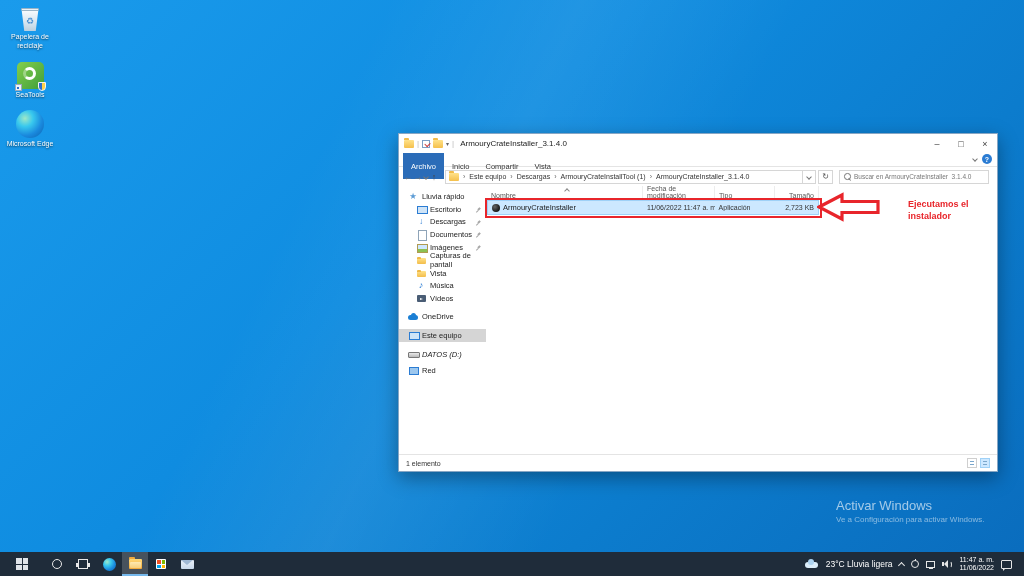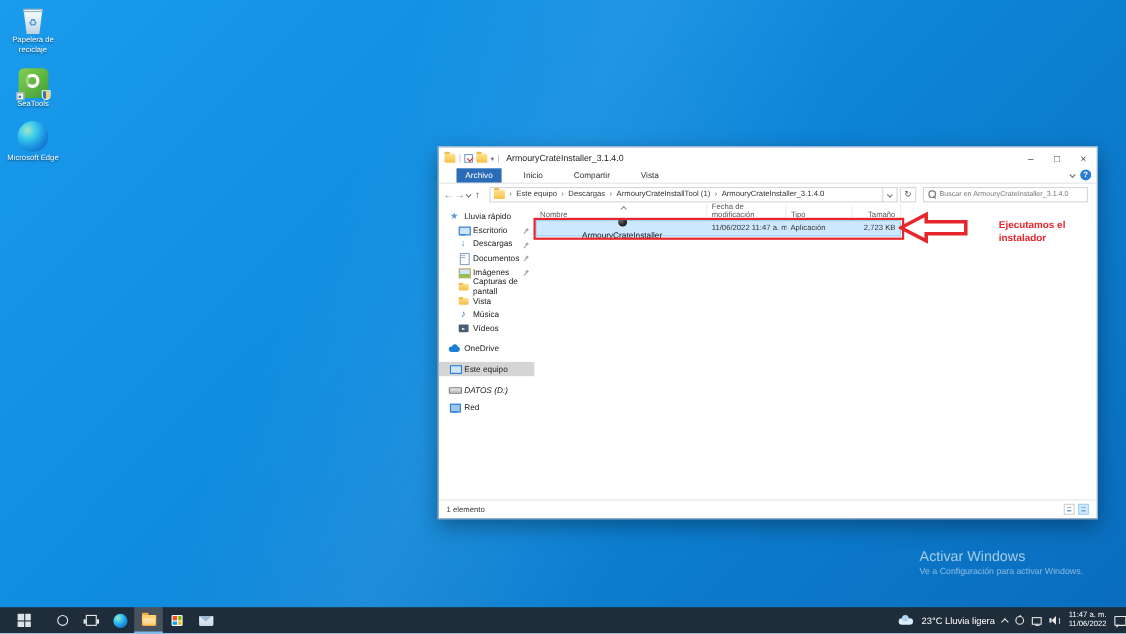--- a/index.html
+++ b/index.html
@@ -43,21 +43,21 @@
   .mini-folder { display:inline-block; width:10px; height:8px; background:linear-gradient(#ffe28a,#f5c04c); border-radius:1px; position:relative; }
   .mini-folder::before { content:""; position:absolute; top:-2px; left:0; width:5px; height:2px; background:#f0bb49; border-radius:1px 1px 0 0; }
   .qat-prop { display:inline-block; width:8px; height:8px; border:1px solid #7d9fc6; background:#fff; position:relative; }
   .qat-prop::after { content:""; position:absolute; left:1.5px; top:1.5px; width:4px; height:3px; border-left:1.5px solid #d03c3c; border-bottom:1.5px solid #d03c3c; transform:rotate(-45deg); }
   .qat-drop { color:#666; font-size:6px; }
   .wtitle { margin-left:3px; font-size:8px; color:#222; white-space:nowrap; }
   .wctrls { margin-left:auto; display:flex; height:100%; }
   .wctrl { width:24px; height:100%; display:flex; align-items:center; justify-content:center; color:#444; font-size:9px; }
 
   .tabsrow { position:relative; height:14px; border-bottom:1px solid #e4e4e4; display:flex; align-items:stretch; padding-left:4px; }
-  .tab { padding:0 8px; display:flex; align-items:center; font-size:7.5px; color:#333;margin-left:12px; }
+  .tab { padding:13px 8px; display:flex; align-items:center; font-size:7.5px; color:#333; }
   .tab.active { background:#2b6cb8; color:#fff; }
   .ribbon-help { position:absolute; right:5px; top:1px; display:flex; align-items:center; gap:5px; }
   .chev { display:inline-block; width:4px; height:4px; border-right:1px solid #777; border-bottom:1px solid #777; transform:rotate(45deg); }
   .help-ball { width:10px; height:10px; border-radius:50%; background:#2b7cd3; color:#fff; font-size:7px; font-weight:bold; display:flex; align-items:center; justify-content:center; }
 
   .navbar { position:relative; height:19px; display:flex; align-items:center; }
   .navbtn { color:#777; font-size:9px; width:10px; text-align:center; }
   .navbtn.up { color:#444; }
   .nav-chev { margin:0 1px; }
   .addrbox { position:absolute; left:46px; top:2.5px; width:358px; height:14px; border:1px solid #d6d6d6; display:flex; align-items:center; padding:0 3px; gap:3px; overflow:hidden; }
@@ -104,21 +104,21 @@
   .ic-folder::after { content:""; position:absolute; left:0.5px; top:1px; width:4px; height:2px; background:#efb947; border-radius:1px 1px 0 0; }
 
   .filearea { position:absolute; top:52px; left:88px; right:2px; bottom:17px; }
   .cols { position:relative; height:14px; display:flex; color:#555; font-size:7px; }
   .col { display:flex; align-items:flex-end; padding:0 4px 1.5px 4px; border-right:1px solid #ededed; position:relative; }
   .col .sort { position:absolute; top:1px; left:50%; }
   .chev-up { display:inline-block; width:4px; height:4px; border-left:1px solid #888; border-top:1px solid #888; transform:rotate(45deg); }
   .c-name { width:156px; } .c-date { width:72px; } .c-type { width:60px; } .c-size { width:44px; justify-content:flex-end; }
   .frow { position:absolute; top:14px; left:0; width:332px; height:15px; background:#cce8ff; border:0.5px solid #9fd1f7; display:flex; align-items:center; font-size:7.5px; color:#1a1a1a; }
   .fcell { padding:0 4px; white-space:nowrap; overflow:hidden; }
-  .f-name { width:156px; display:flex; align-items:center; gap:3px;flex-direction:column; }
+  .f-name { width:156px; display:flex; align-items:center; gap:3px; }
   .f-date { width:72px; font-size:7px; color:#333; } .f-type { width:60px; font-size:7px; color:#333; } .f-size { width:44px; text-align:right; font-size:7px; color:#333; }
   .app-ico { width:8px; height:8px; flex:none; border-radius:50%; background:radial-gradient(circle at 35% 35%, #666 0%, #222 60%, #000 100%); }
   .redrect { position:absolute; left:-2px; top:11.5px; width:337px; height:20px; border:2.5px solid #e8252b; }
 
   .statusbar { position:absolute; left:0; right:0; bottom:0; height:17px; border-top:1px solid #e4e4e4; display:flex; align-items:center; padding:0 7px; font-size:7px; color:#333; }
   .viewbtns { margin-left:auto; display:flex; gap:3px; }
   .vbtn { width:10px; height:10px; border:0.5px solid #cfcfcf; position:relative; }
   .vbtn.sel { background:#cde8ff; border-color:#9fd1f7; }
   .vbtn::after { content:""; position:absolute; inset:2px;
     background:repeating-linear-gradient(#7ba7cc 0 1px, transparent 1px 3px); }
@@ -148,21 +148,21 @@
   .tview::after { content:""; position:absolute; right:-3px; top:2.5px; width:2px; height:4px; background:#e8e8e8; }
   .tb-edge { width:13px; height:13px; }
   .tb-folder { position:relative; width:13px; height:10px; background:linear-gradient(#ffd977,#f2a93b); border-radius:1px; }
   .tb-folder::before { content:""; position:absolute; top:-2px; left:0; width:6px; height:2px; background:#f2a93b; border-radius:1px 1px 0 0; }
   .tb-folder::after { content:""; position:absolute; left:1px; top:2.5px; right:1px; bottom:1px; background:linear-gradient(#fde9b2,#f8cf7a); border-radius:1px; }
   .ms-grid { width:10px; height:10px; display:grid; grid-template-columns:1fr 1fr; gap:1px; background:#fff; padding:1px; border-radius:1px; }
   .ms-grid b:nth-child(1){background:#f25022;} .ms-grid b:nth-child(2){background:#7fba00;}
   .ms-grid b:nth-child(3){background:#00a4ef;} .ms-grid b:nth-child(4){background:#ffb900;}
   .mail { position:relative; width:13px; height:9px; background:linear-gradient(#eaf1f9,#c8d9ec); border-radius:1px; overflow:hidden; }
   .mail::before { content:""; position:absolute; left:0; top:0; width:0; height:0; border-left:6.5px solid transparent; border-right:6.5px solid transparent; border-top:5px solid #9fb8d4; }
-  .tb-right { margin-left:auto; display:flex; align-items:center; gap:7px; padding-right:0; color:#fff; }
+  .tb-right { margin-left:auto; display:flex; align-items:center; gap:7px; padding-right:12px; color:#fff; }
   .cloud { position:relative; width:14px; height:10px; }
   .cloud::before { content:""; position:absolute; left:0; bottom:1px; width:13px; height:6px; background:#dceefb; border-radius:3.5px; }
   .cloud::after { content:""; position:absolute; left:3px; top:0; width:6px; height:6px; background:#aed4f2; border-radius:50%; }
   .wtext { font-size:8.5px; white-space:nowrap; }
   .chev-up-w { width:5px; height:5px; border-left:1.5px solid #e8e8e8; border-top:1.5px solid #e8e8e8; transform:rotate(45deg); margin-top:2px; }
   .tray1 { position:relative; width:8px; height:8px; border:1px solid #e6e6e6; border-radius:50%; }
   .tray1::before { content:""; position:absolute; left:2.5px; top:-2.5px; width:1px; height:2px; background:#e6e6e6; }
   .net { position:relative; width:9px; height:7px; border:1px solid #e6e6e6; }
   .net::after { content:""; position:absolute; left:1.5px; bottom:-2.5px; width:4px; height:1px; background:#e6e6e6; }
   .spk { position:relative; width:10px; height:9px; }

